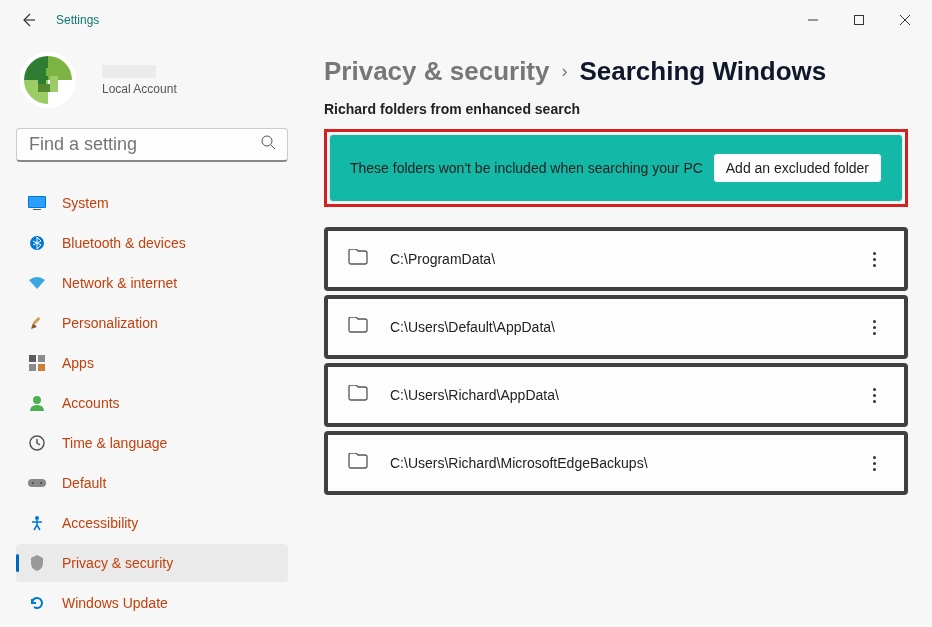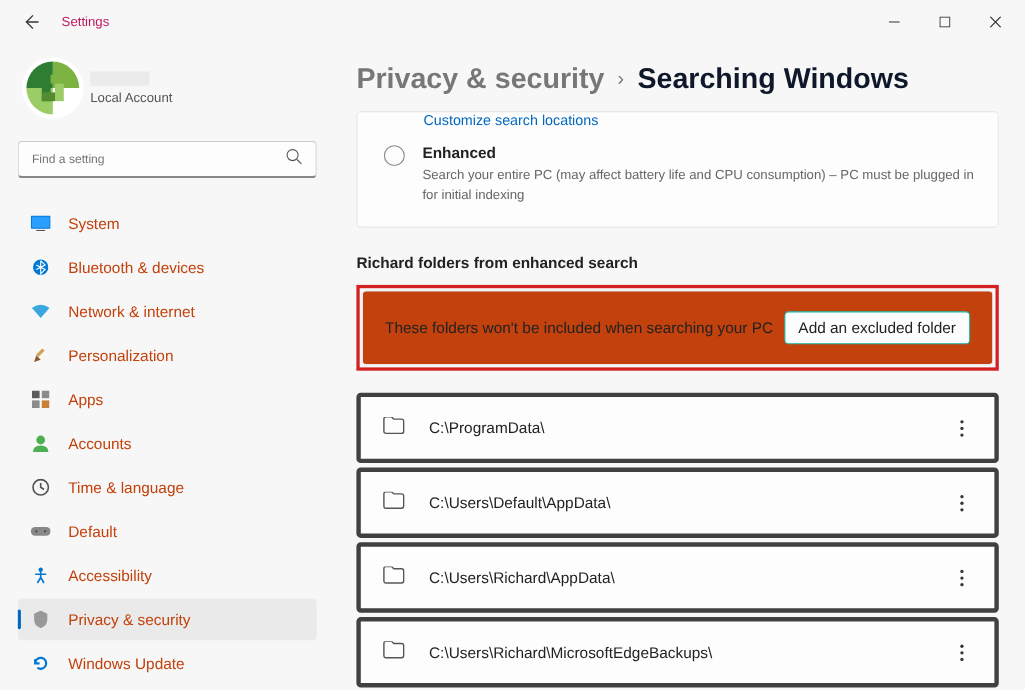--- a/index.html
+++ b/index.html
@@ -1,35 +1,35 @@
 <!DOCTYPE html>
 <html><head>
   <meta charset="utf-8">
   <style>
     * { margin: 0; padding: 0; box-sizing: border-box; font-family: "Segoe UI", sans-serif; }
     body { background: #f7f7f7; width: 932px; height: 627px; overflow: hidden; position: relative; }
     
     .titlebar { height: 40px; display: flex; align-items: center; justify-content: space-between; padding: 0 4px 0 18px; }
     .titlebar-left { display: flex; align-items: center; gap: 18px; }
     .back-btn { width: 20px; height: 20px; display: flex; align-items: center; justify-content: center; cursor: pointer; }
-    .win-title { font-size: 12px; color: #be185d; }
+    .win-title { font-size: 12px; color: #0f766e; }
     .win-controls { display: flex; }
     .win-btn { width: 46px; height: 32px; display: flex; align-items: center; justify-content: center; cursor: pointer; }
     
     .main-layout { display: flex; height: calc(100% - 40px); }
     
     .sidebar { width: 300px; padding: 12px 12px 0 16px; display: flex; flex-direction: column; }
-    .profile { display: flex; align-items: center; gap: 6px; margin-bottom: 20px; padding-left: 4px; }
+    .profile { display: flex; align-items: center; gap: 26px; margin-bottom: 20px; padding-left: 4px; }
     .avatar { width: 56px; height: 56px; }
     .profile-text { display: flex; flex-direction: column; gap: 4px; }
     .pname { width: 54px; height: 13px; background: #ebebeb; }
     .pacct { font-size: 12px; color: #555; }
     
     .search-box { display: flex; align-items: center; border: 1px solid #ccc; border-bottom: 2px solid #888; border-radius: 4px; background: #fdfdfd; padding: 0 12px; height: 34px; margin-bottom: 22px; }
-    .search-box input { flex: 1; border: none; outline: none; background: transparent; font-size: 11px; color: #555; }
+    .search-box input { flex: 1; border: none; outline: none; background: transparent; font-size: 18px; color: #555; }
     
     .nav { display: flex; flex-direction: column; gap: 2px; overflow-y: auto; }
     .nav-item { display: flex; align-items: center; gap: 16px; padding: 10px 12px; border-radius: 4px; cursor: pointer; font-size: 14px; color: #c2410c; position: relative; }
     .nav-item.active { background: #eaeaea; }
     .nav-item.active::before { content: ""; position: absolute; left: 0; top: 10px; bottom: 10px; width: 3px; background: #0067c0; border-radius: 2px; }
     .nav-icon { width: 18px; height: 18px; display: flex; align-items: center; justify-content: center; font-size: 15px; }
     
     .content { flex: 1; padding: 16px 24px 0 24px; overflow-y: auto; }
     .breadcrumb { display: flex; align-items: center; gap: 12px; margin-bottom: 14px; }
     .bc-parent { font-size: 26px; font-weight: 600; color: #777; }
@@ -41,21 +41,21 @@
     .customize-link { color: #0067c0; font-size: 13px; cursor: pointer; padding-bottom: 14px; display: block; }
     .radio-row { display: flex; gap: 16px; align-items: flex-start; margin-left: -36px; }
     .radio-circle { width: 19px; height: 19px; border: 1px solid #888; border-radius: 50%; flex-shrink: 0; margin-top: 1px; }
     .radio-text { flex: 1; }
     .radio-title { font-size: 14px; font-weight: 600; color: #222; margin-bottom: 3px; }
     .radio-desc { font-size: 12px; color: #666; line-height: 1.5; }
     
     .section-header { font-size: 14px; font-weight: 600; color: #222; margin-bottom: 12px; }
     
     .highlight-box { border: 3px solid #d32020; padding: 0; margin-bottom: 20px; }
-    .exclude-card { background: #c2410c; border: 1px solid #e8e8e8; border-radius: 4px; padding: 18px 20px; display: flex; align-items: center; justify-content: space-between; margin: 2px; }
+    .exclude-card { background: #14b8a6; border: 1px solid #e8e8e8; border-radius: 4px; padding: 18px 20px; display: flex; align-items: center; justify-content: space-between; margin: 2px; }
     .exclude-text { font-size: 14px; color: #222; }
     .add-btn { border: 1px solid #14b8a6; background: #fdfdfd; border-radius: 4px; padding: 6px 12px; font-size: 14px; cursor: pointer; color: #222; }
     
     .folder-card { display: flex; align-items: center; padding: 18px 20px; gap: 22px; background: #fdfdfd; border: 4px solid #404040; border-radius: 4px; margin-bottom: 4px; }
     .folder-icon { width: 20px; height: 20px; }
     .folder-path { flex: 1; font-size: 14px; color: #222; }
     .more-btn { width: 20px; height: 20px; display: flex; flex-direction: column; align-items: center; justify-content: center; gap: 3px; cursor: pointer; }
     .more-btn span { width: 3px; height: 3px; background: #333; border-radius: 50%; }
   </style>
 </head>
@@ -224,30 +224,20 @@
     </div>
   </div>
 
   <div class="content">
     <div class="breadcrumb">
       <span class="bc-parent">Privacy &amp; security</span>
       <span class="bc-sep">›</span>
       <span class="bc-current">Searching Windows</span>
     </div>
 
-    <div class="card top-card">
-      <span class="customize-link">Customize search locations</span>
-      <div class="radio-row">
-        <div class="radio-circle"></div>
-        <div class="radio-text">
-          <div class="radio-title">Enhanced</div>
-          <div class="radio-desc">Search your entire PC (may affect battery life and CPU consumption) – PC must be plugged in for initial indexing</div>
-        </div>
-      </div>
-    </div>
 
     <div class="section-header">Richard folders from enhanced search</div>
 
     <div class="highlight-box">
       <div class="exclude-card">
         <span class="exclude-text">These folders won't be included when searching your PC</span>
         <button class="add-btn">Add an excluded folder</button>
       </div>
     </div>
 

